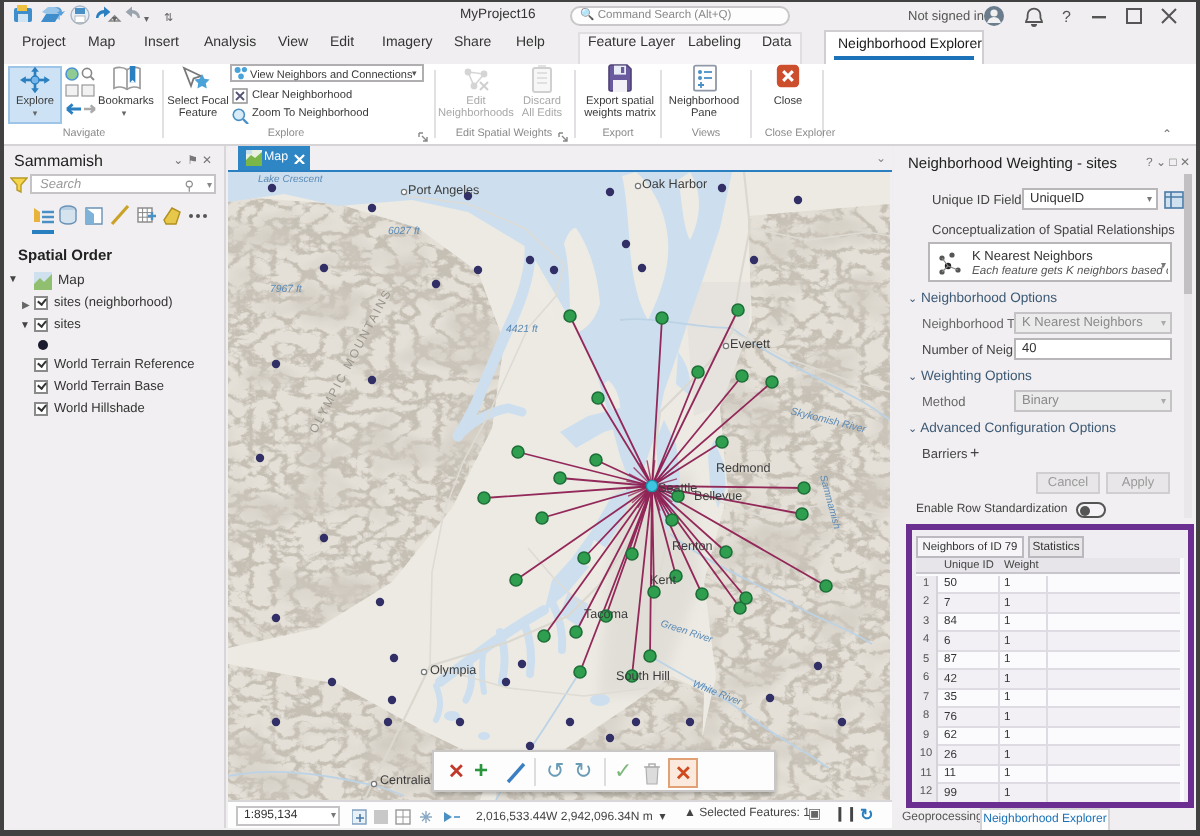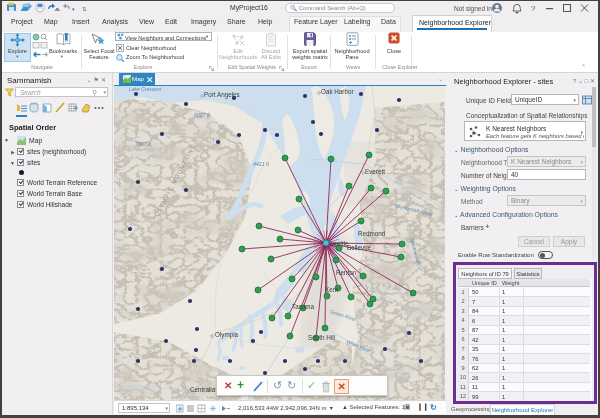--- a/index.html
+++ b/index.html
@@ -491,21 +491,21 @@
           <path d="M51 4.5h3" stroke="#4a90c4" stroke-width="0.8"></path>
       </svg>
       <span class="abs" style="left:124px;top:3px;font-size:6px;color:#444;">2,016,533.44W 2,942,096.34N m&nbsp;&nbsp;▾</span>
       <span class="abs" style="left:228px;top:3px;font-size:6px;color:#444;">▲ Selected Features: 1</span>
       <span class="abs" style="left:290px;top:2px;font-size:7px;color:#666;">▣</span>
       <span class="abs" style="left:303px;top:2px;font-size:7px;color:#444;font-weight:bold;">❙❙</span>
       <span class="abs" style="left:316px;top:2px;font-size:8px;color:#2a7fc0;font-weight:bold;">↻</span>
       </div>
   </div>
   <div id="rightpane">
-    <div class="abs" style="left:7px;top:4px;font-size:7.5px;color:#222;">Neighborhood Explorer - sites</div>
+    <div class="abs" style="left:7px;top:4px;font-size:7.5px;color:#222;">Neighborhood Weighting - sites</div>
     <div class="abs" style="right:3px;top:4px;font-size:6px;color:#777;">? ⌄ □ ✕</div>
     <div class="abs" style="left:145px;top:14px;width:4px;height:172px;background:#e9e7e9;">
         <span style="position:absolute;left:0;top:0;width:4px;height:60px;background:#c2c0c2;"></span>
       </div>
     <div class="abs" style="left:19px;top:24px;font-size:6.5px;color:#444;">Unique ID Field</div>
     <div class="abs" style="left:64px;top:21px;width:68px;height:11px;background:#fff;border:1px solid #b8b6b8;font-size:6.5px;color:#333;line-height:10px;padding-left:3px;">UniqueID<span style="float:right;color:#777;font-size:5px;margin-right:2px;">▾</span></div>
     <svg class="abs" style="left:135px;top:22px;" width="10" height="10" viewBox="0 0 10 10">
         <rect x="0.5" y="1" width="9" height="8" fill="#cfe0ee" stroke="#4a7ba6" stroke-width="0.8"></rect>
         <path d="M0.5 3.5h9M3.5 1v8" stroke="#4a7ba6" stroke-width="0.8"></path>
       </svg>

